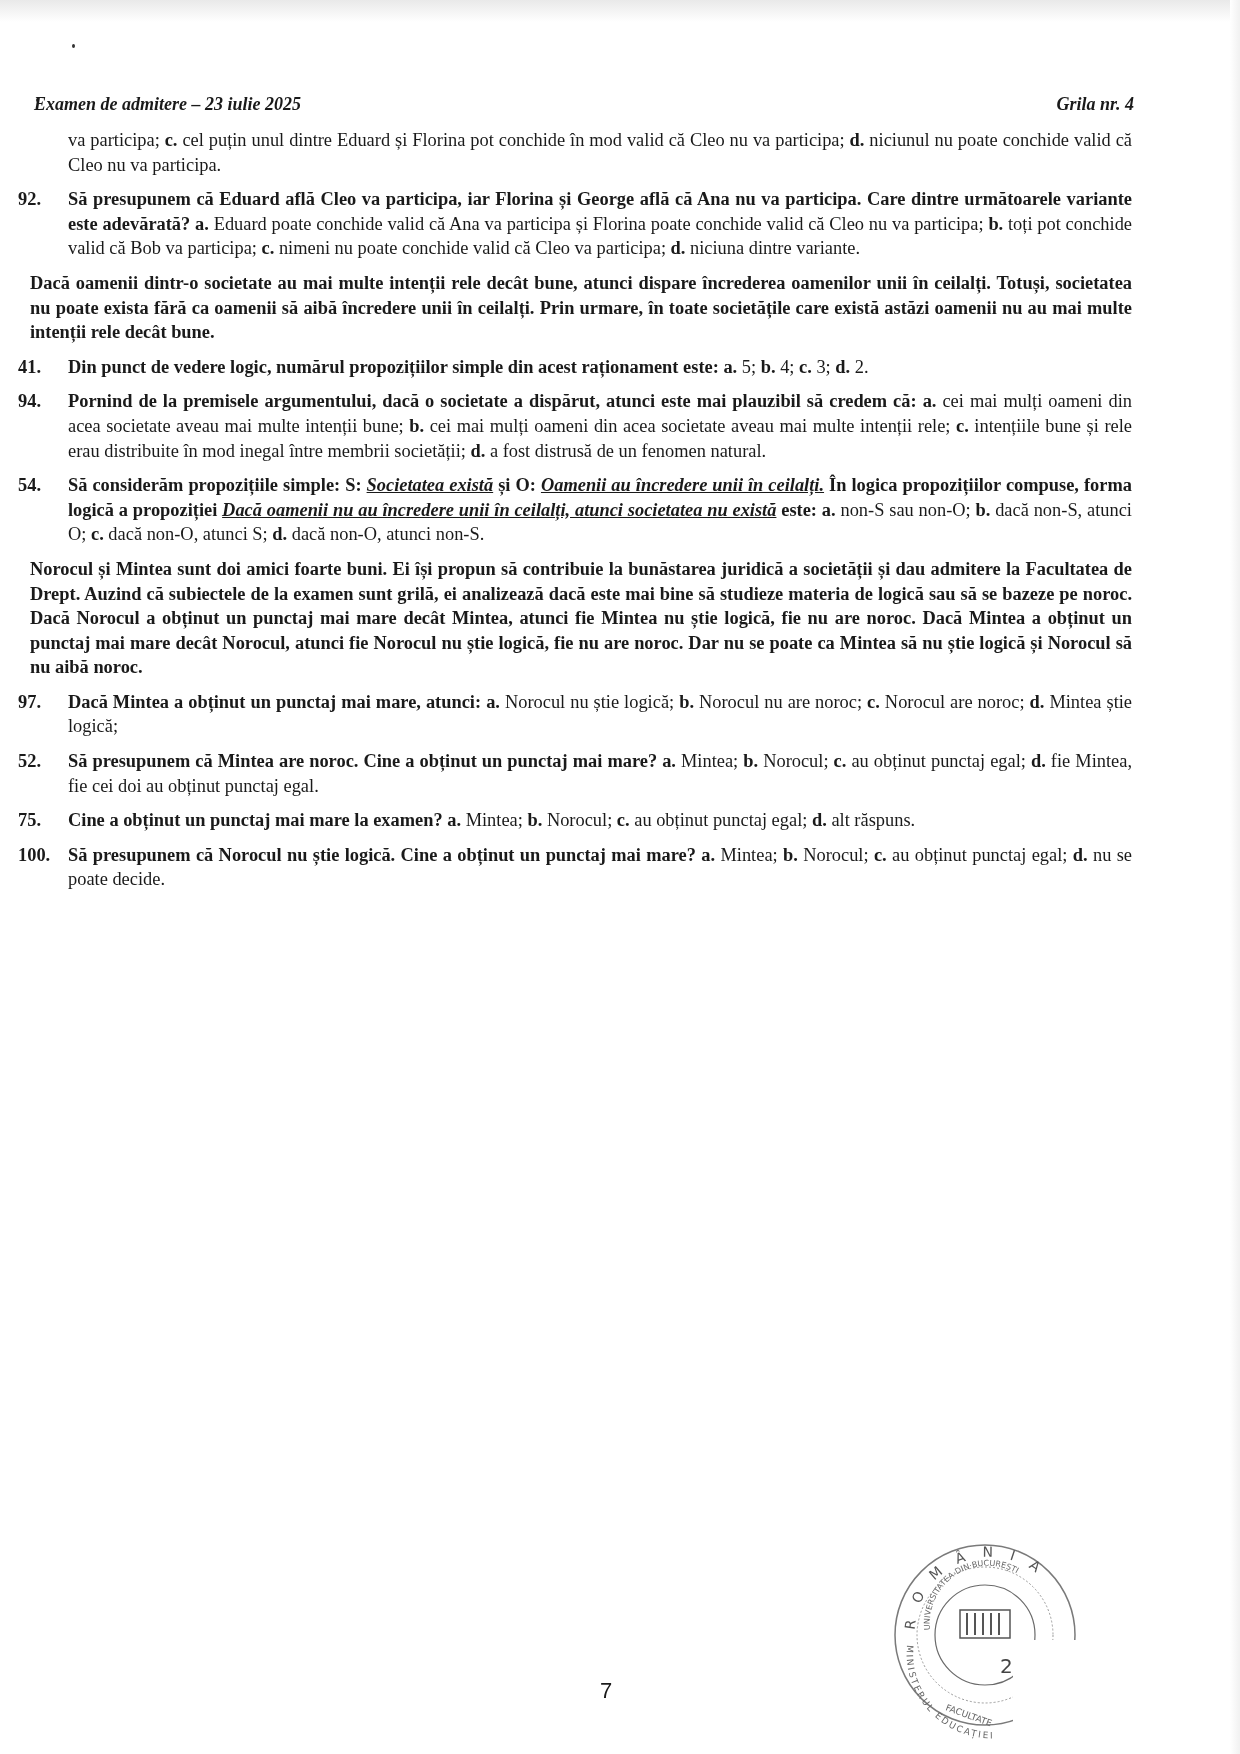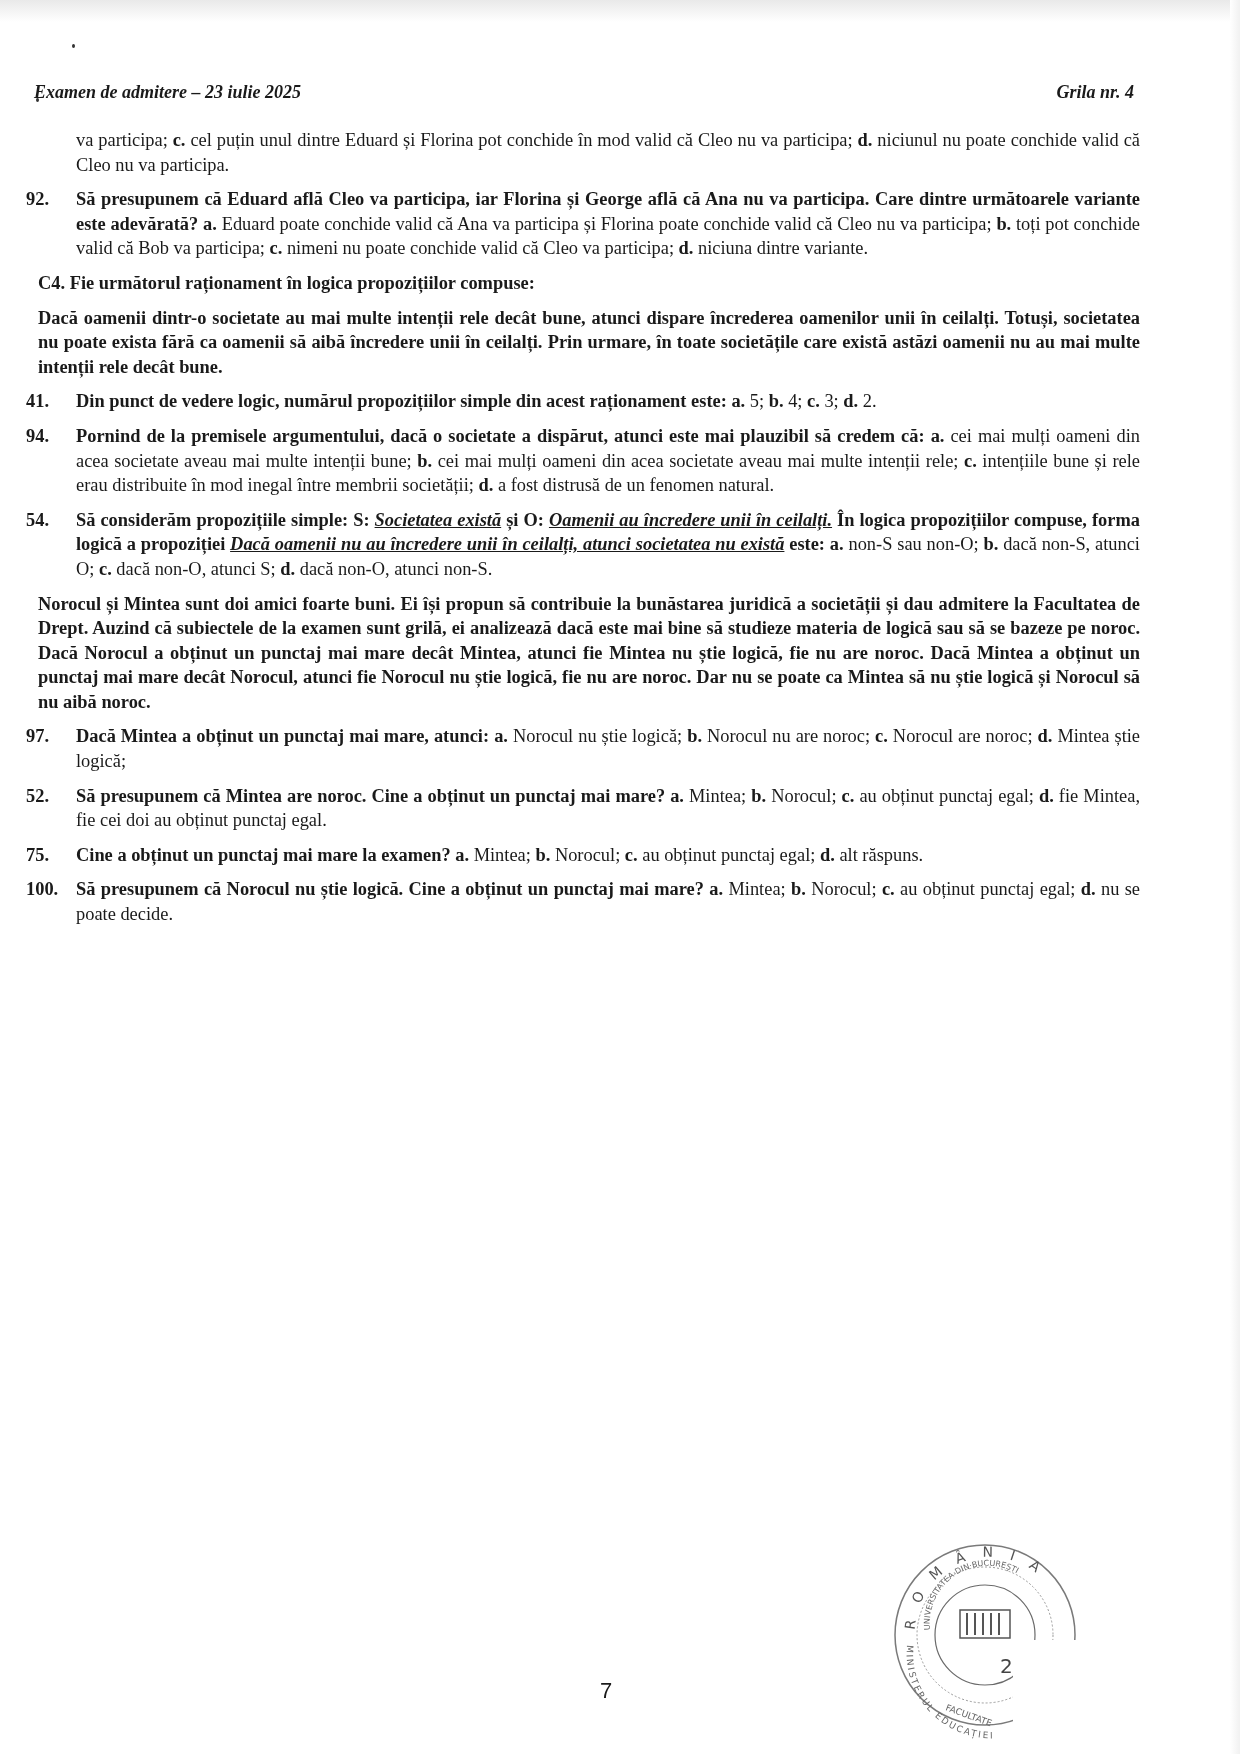--- a/index.html
+++ b/index.html
@@ -11,27 +11,27 @@
     .topshade {
       position: absolute; left: 0; top: 0; width: 1240px; height: 22px;
       background: linear-gradient(#e9e9e9, #ffffff);
     }
     .rightshade {
       position: absolute; right: 0; top: 0; width: 10px; height: 1754px;
       background: linear-gradient(to right, #ffffff, #f1f1f1);
     }
     .speck { position: absolute; width: 3px; height: 4px; background: #333; border-radius: 50%; }
     .header {
-      position: absolute; top: 82px; left: 34px; width: 1100px; height: 24px;
+      position: absolute; top: 94px; left: 34px; width: 1100px; height: 24px;
       font-style: italic; font-weight: bold; font-size: 18px;
     }
     .header .left { position: absolute; left: 0; top: 0; }
     .header .right { position: absolute; right: 0; top: 0; }
     .content {
-      position: absolute; left: 26px; top: 128px; width: 1114px;
+      position: absolute; left: 18px; top: 128px; width: 1114px;
       font-size: 18.4px; line-height: 24.6px; text-align: justify;
     }
     .q { display: flex; margin-bottom: 10px; }
     .q .num { width: 50px; flex: 0 0 50px; font-weight: bold; font-family: Liberation Serif, serif; }
     .q .body { flex: 1; }
     .cont { padding-left: 50px; margin-bottom: 10px; }
     .b { font-weight: bold; }
     .i { font-style: italic; text-decoration: underline; }
     .section-title { font-weight: bold; padding-left: 12px; margin-bottom: 10px; }
     .para { font-weight: bold; padding-left: 12px; margin-bottom: 10px; }
@@ -56,21 +56,20 @@
 
 <div class="content">
 
   <div class="cont"><span>va participa; </span><span class="b">c.</span><span> cel puțin unul dintre Eduard și Florina pot conchide în mod valid că Cleo nu va participa; </span><span class="b">d.</span><span> niciunul nu poate conchide valid că Cleo nu va participa.</span></div>
 
   <div class="q">
     <span class="num">92.</span>
     <div class="body"><span class="b">Să presupunem că Eduard află Cleo va participa, iar Florina și George află că Ana nu va participa. Care dintre următoarele variante este adevărată?</span> <span class="b">a.</span><span> Eduard poate conchide valid că Ana va participa și Florina poate conchide valid că Cleo nu va participa; </span><span class="b">b.</span><span> toți pot conchide valid că Bob va participa; </span><span class="b">c.</span><span> nimeni nu poate conchide valid că Cleo va participa; </span><span class="b">d.</span><span> niciuna dintre variante.</span></div>
   </div>
 
-  <div class="section-title">C4. Fie următorul raționament în logica propozițiilor compuse:</div>
   <div class="para">Dacă oamenii dintr-o societate au mai multe intenții rele decât bune, atunci dispare încrederea oamenilor unii în ceilalți. Totuși, societatea nu poate exista fără ca oamenii să aibă încredere unii în ceilalți. Prin urmare, în toate societățile care există astăzi oamenii nu au mai multe intenții rele decât bune.</div>
 
   <div class="q">
     <span class="num">41.</span>
     <div class="body"><span class="b">Din punct de vedere logic, numărul propozițiilor simple din acest raționament este:</span> <span class="b">a.</span><span> 5; </span><span class="b">b.</span><span> 4; </span><span class="b">c.</span><span> 3; </span><span class="b">d.</span><span> 2.</span></div>
   </div>
 
   <div class="q">
     <span class="num">94.</span>
     <div class="body"><span class="b">Pornind de la premisele argumentului, dacă o societate a dispărut, atunci este mai plauzibil să credem că:</span> <span class="b">a.</span><span> cei mai mulți oameni din acea societate aveau mai multe intenții bune; </span><span class="b">b.</span><span> cei mai mulți oameni din acea societate aveau mai multe intenții rele; </span><span class="b">c.</span><span> intențiile bune și rele erau distribuite în mod inegal între membrii societății; </span><span class="b">d.</span><span> a fost distrusă de un fenomen natural.</span></div>

